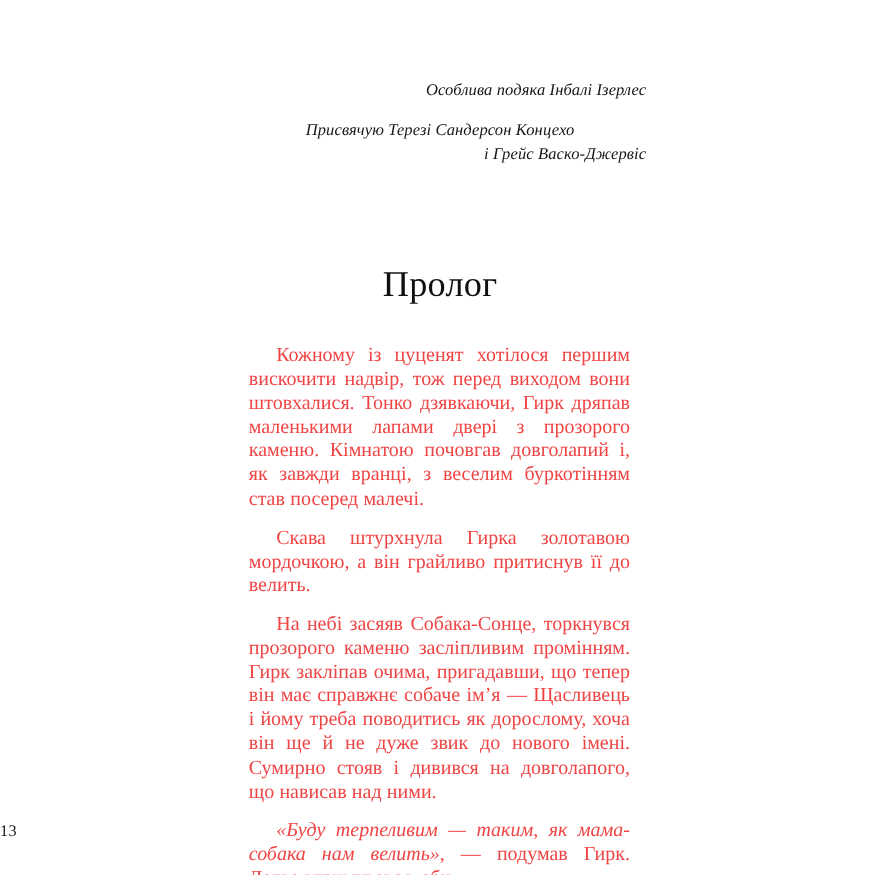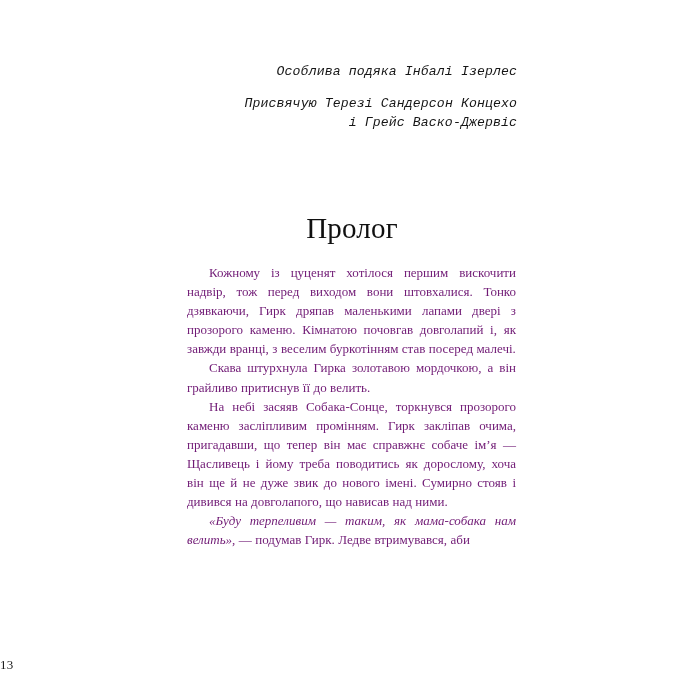--- a/index.html
+++ b/index.html
@@ -28,24 +28,23 @@
     position: absolute;
     left: 187px;
     top: 62px;
     width: 330px;
     text-align: right;
     font-style: italic;
     font-size: 13.2px;
     line-height: 19px;
     color: #161616;
     letter-spacing: 0.1px;
-    font-family: Liberation Mono, monospace;
   }
   .dedication .ded-line { display: block; white-space: nowrap; }
-  .dedication .ded-gap { margin-top: 13px; }
+  .dedication .ded-gap { margin-top: 13px; text-align: center; }
 
   
   .chapter-title {
     position: absolute;
     left: 187px;
     top: 212px;
     width: 330px;
     text-align: center;
     font-family: Liberation Serif, serif;
     font-size: 29px;
@@ -55,27 +54,27 @@
   }
 
   
   .body-col {
     position: absolute;
     left: 187px;
     top: 263px;
     width: 329px;
   }
   .para {
-    margin: 0;
-    font-size: 13px;
+    margin: 12px;
+    font-size: 16px;
     line-height: 19.1px;
     text-align: justify;
     text-align-last: left;
     text-indent: 22px;
-    color: #701a75;
+    color: #ef4444;
     hyphens: none;
     word-spacing: 0.2px;
   }
   .para.last-justify {
     text-align: justify;
   }
   .para em, .para .ital {
     font-style: italic;
   }
 

